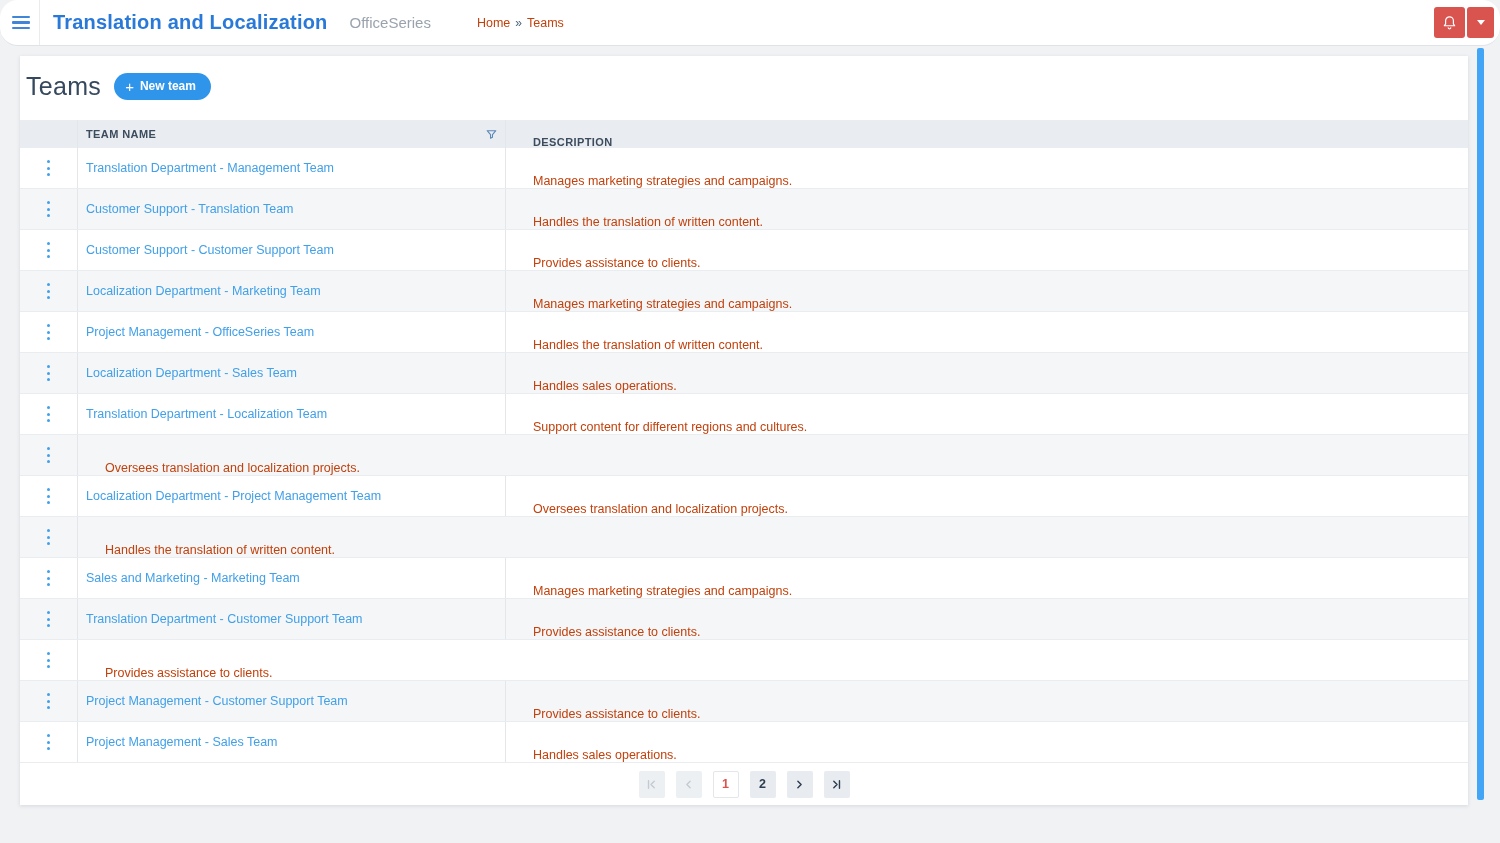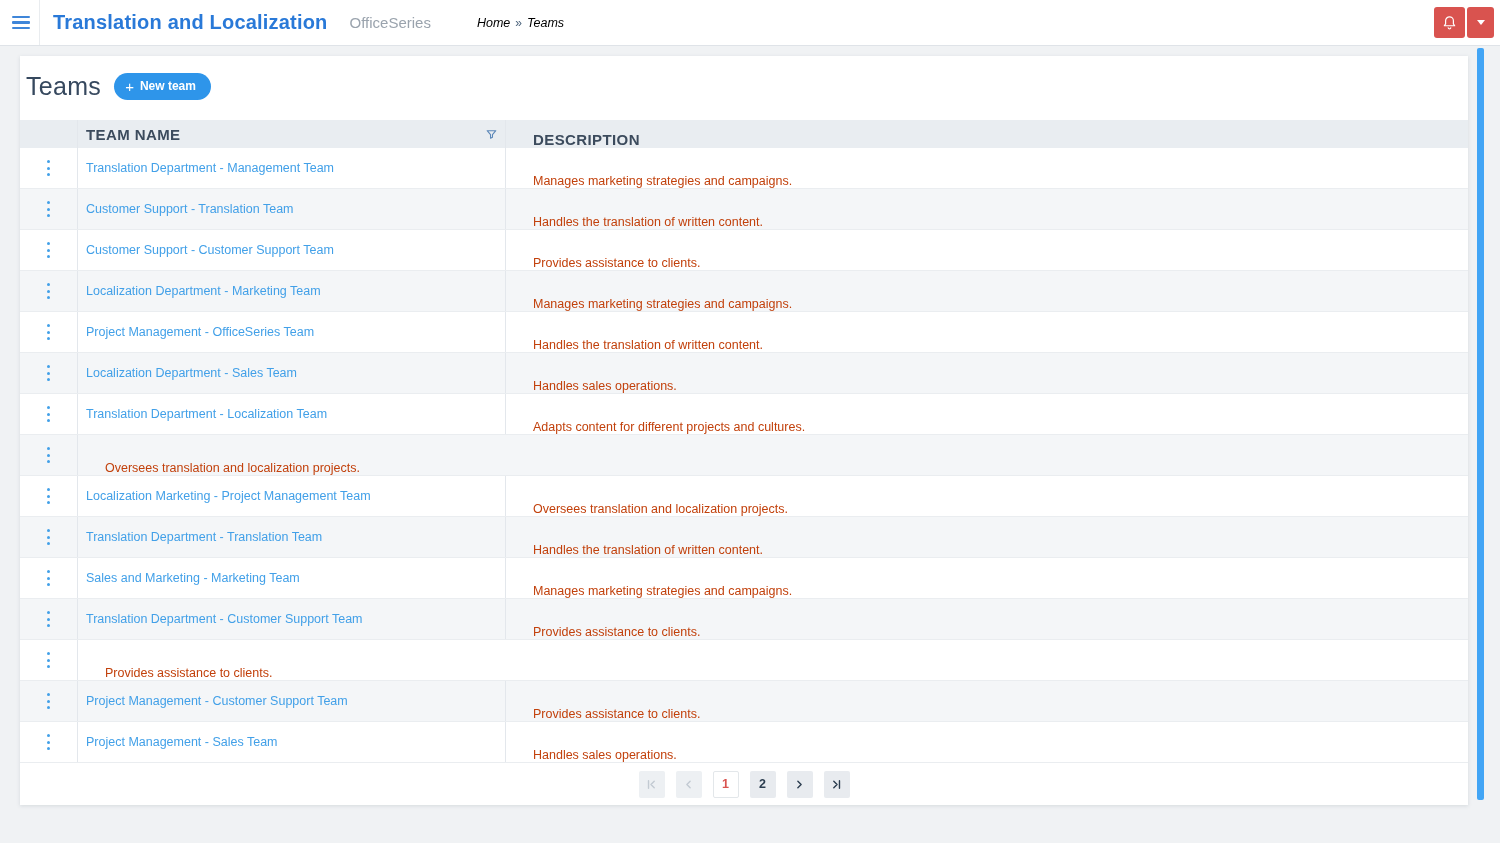--- a/index.html
+++ b/index.html
@@ -7,29 +7,29 @@
   body {
     background:#f0f2f4;
     font-family:"Liberation Sans", sans-serif;
     position:relative;
     overflow:hidden;
   }
   
   .topbar {
     position:absolute; top:0; left:0; width:1500px; height:46px;
     background:#ffffff; border-bottom:1px solid #dfe3e8;
-    display:flex; align-items:center;
+    display:flex; align-items:center;border-radius:18px;
   }
   .hamburger { margin-left:12px; width:18px; display:flex; flex-direction:column; gap:3px; cursor:pointer; }
   .hamburger span { display:block; height:2.5px; background:#3f86d9; border-radius:1px; }
   .topbar-divider { width:1px; height:45px; background:#e9ecef; margin-left:9px; }
   .app-title { margin-left:13px; font-size:20px; font-weight:bold; color:#2979d8; letter-spacing:.2px; white-space:nowrap; }
   .app-subtitle { margin-left:22px; font-size:15px; color:#9aa3ad; }
   .breadcrumb { margin-left:46px; font-size:12.5px; display:flex; align-items:center; gap:5px; }
-  .breadcrumb a { color:#000000; text-decoration:none; cursor:pointer;font-style:italic; }
+  .breadcrumb a { color:#c2410c; text-decoration:none; cursor:pointer; }
   .breadcrumb .sep { color:#49617a; font-size:12px; }
   .topbar-actions { margin-left:auto; margin-right:6px; display:flex; gap:2px; }
   .danger-btn { background:#d9534f; border:none; height:31px; border-radius:3px;
     display:flex; align-items:center; justify-content:center; cursor:pointer; color:#fff; }
   .bell-btn { width:31px; }
   .caret-btn { width:27px; }
   .caret-down { width:0; height:0; border-left:4.5px solid transparent; border-right:4.5px solid transparent; border-top:5px solid #ffffff; }
   
   .card {
     position:absolute; left:20px; top:56px; width:1448px; height:749px;
@@ -41,21 +41,21 @@
     margin-left:13px; height:27px; padding:0 15px 0 11px; border:none; border-radius:14px;
     background:#2e95ea; color:#ffffff; font-size:12px; font-weight:bold;
     font-family:"Liberation Sans",sans-serif;
     display:flex; align-items:center; gap:6px; cursor:pointer;
   }
   .new-team .plus { font-size:15px; font-weight:400; line-height:1; }
   
   .ttable { margin-top:19px; }
   .thead {
     height:28px; background:#e9edf1; display:flex;
-    font-size:15px; font-weight:bold; color:#3c4b5d; letter-spacing:.4px;
+    font-size:11px; font-weight:bold; color:#3c4b5d; letter-spacing:.4px;
   }
   .col-actions { width:58px; flex:none; display:flex; align-items:center; justify-content:center; border-right:1px solid #e3e7ec; }
   .col-name  { width:428px; flex:none; display:flex; align-items:center; padding-left:8px; border-right:1px solid #e3e7ec; }
   .col-desc  { flex:1; display:flex; align-items:flex-end; padding-left:27px; }
   .filter-ic { margin-left:auto; margin-right:7px; cursor:pointer; display:flex; }
   .trow { height:41px; display:flex; border-bottom:1px solid #eaedf0; background:#ffffff; font-size:12.5px; }
   #tbody .trow:nth-child(even) { background:#f4f6f8; }
   .kebab { display:flex; flex-direction:column; gap:3.5px; align-items:center; padding:5px; cursor:pointer; }
   .kebab i { width:3px; height:3px; border-radius:50%; background:#42a0e8; }
   .team-link { color:#42a0e8; text-decoration:none; cursor:pointer; }
@@ -232,21 +232,21 @@
       <div class="kebab">
               <i></i>
               <i></i>
               <i></i>
             </div>
     </div>
     <div class="col-name">
       <a class="team-link">Translation Department - Localization Team</a>
     </div>
     <div class="col-desc">
-      <span class="desc-text">Adapts content for different projects and cultures.</span>
+      <span class="desc-text">Support content for different regions and cultures.</span>
     </div>
   </div>
 
   <div class="trow">
     <div class="col-actions">
       <div class="kebab">
               <i></i>
               <i></i>
               <i></i>
             </div>
@@ -258,37 +258,34 @@
 
   <div class="trow">
     <div class="col-actions">
       <div class="kebab">
               <i></i>
               <i></i>
               <i></i>
             </div>
     </div>
     <div class="col-name">
-      <a class="team-link">Localization Marketing - Project Management Team</a>
+      <a class="team-link">Localization Department - Project Management Team</a>
     </div>
     <div class="col-desc">
       <span class="desc-text">Oversees translation and localization projects.</span>
     </div>
   </div>
 
   <div class="trow">
     <div class="col-actions">
       <div class="kebab">
               <i></i>
               <i></i>
               <i></i>
             </div>
-    </div>
-    <div class="col-name">
-      <a class="team-link">Translation Department - Translation Team</a>
     </div>
     <div class="col-desc">
       <span class="desc-text">Handles the translation of written content.</span>
     </div>
   </div>
 
   <div class="trow">
     <div class="col-actions">
       <div class="kebab">
               <i></i>

